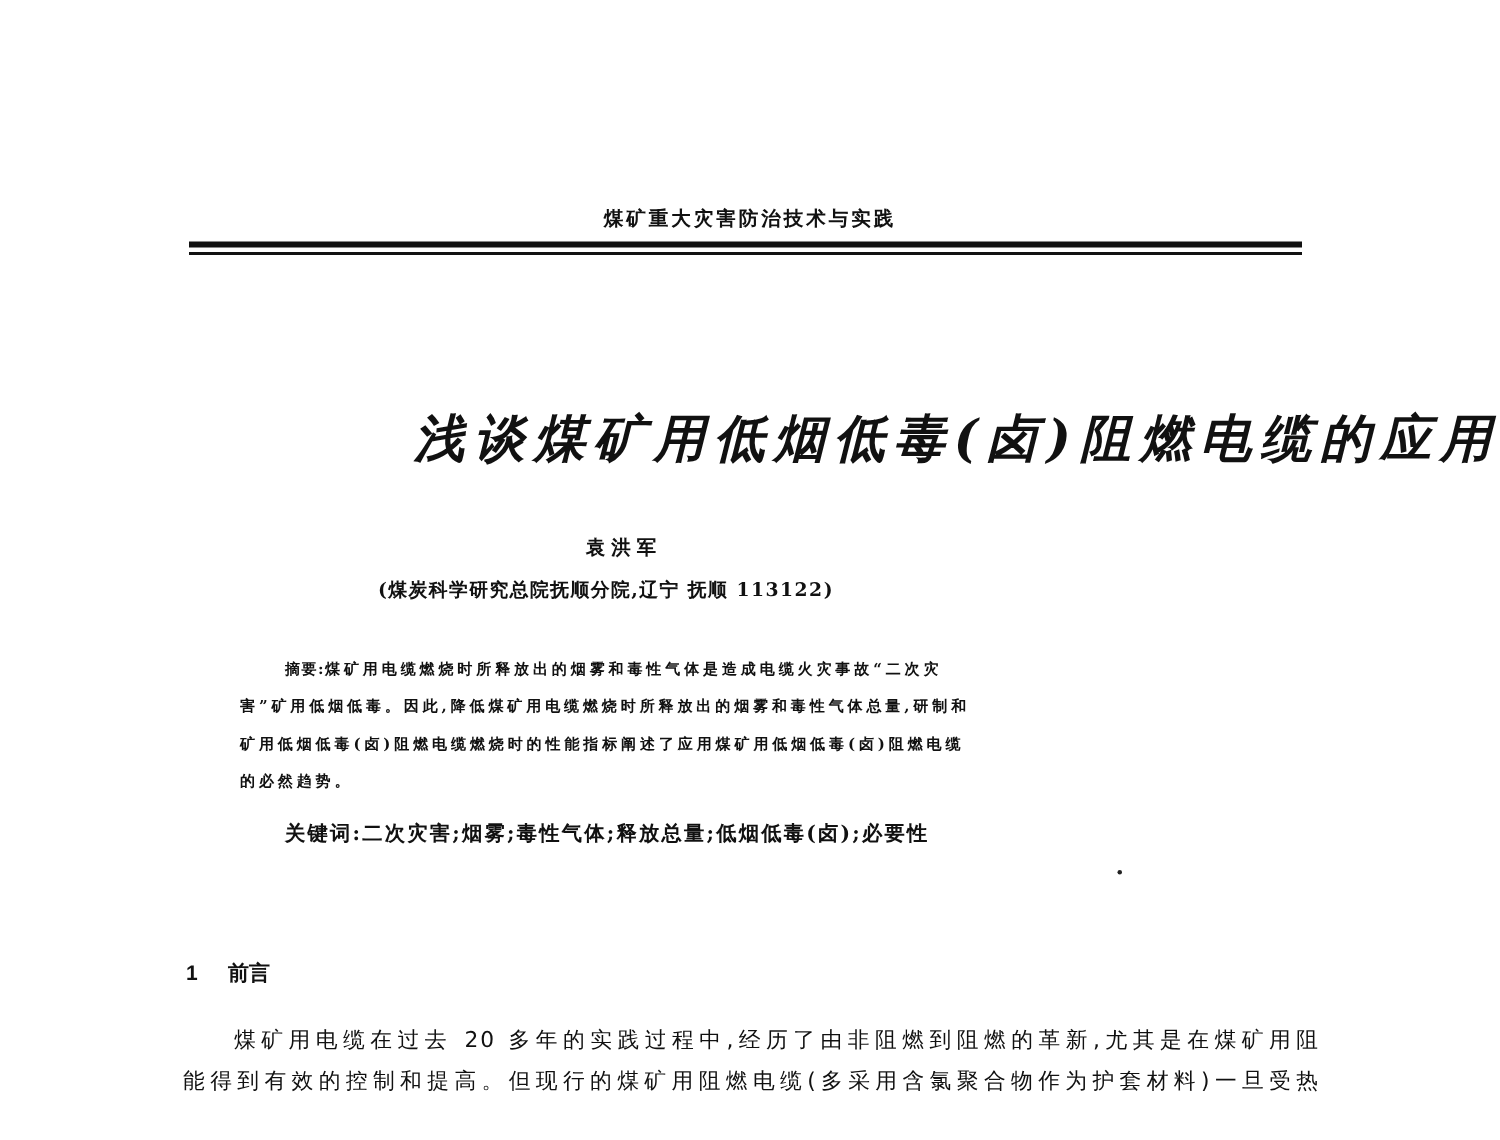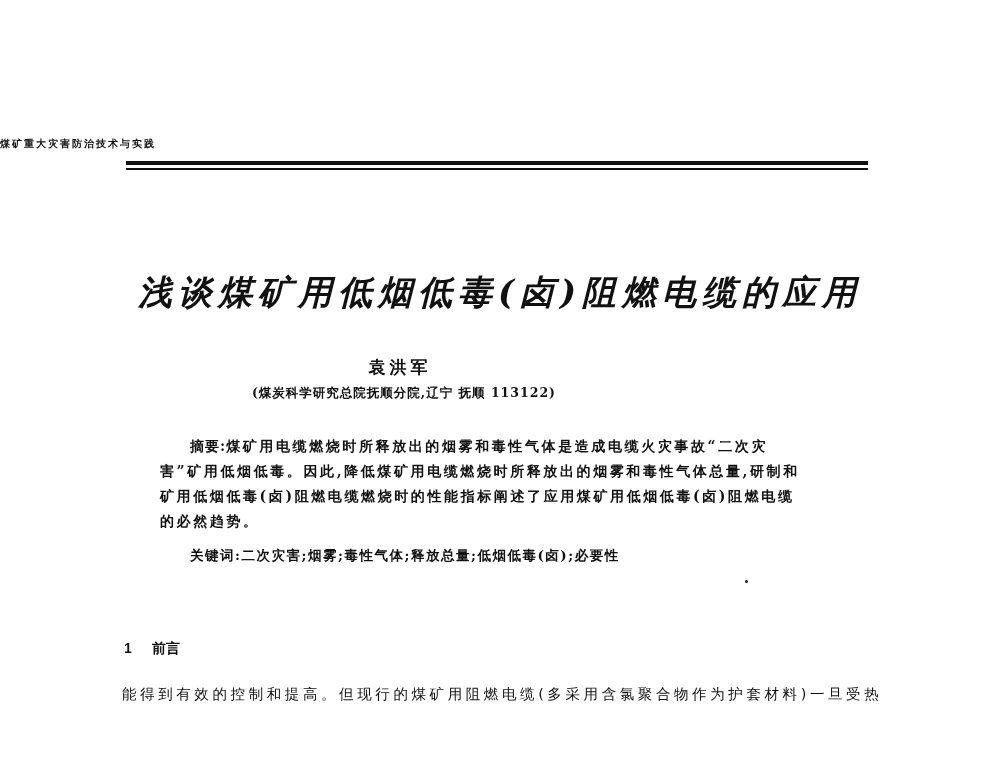--- a/index.html
+++ b/index.html
@@ -13,21 +13,22 @@
       position: relative;
       overflow: hidden;
       color: #111111;
       font-family: "DejaVu Serif", "Liberation Serif", serif;
     }
     .running-head {
       position: absolute;
       left: 0;
       width: 1000px;
       top: 137px;
-      font-size: 10px;
+      text-align: center;
+      font-size: 13px;
       letter-spacing: 2px;
       font-weight: bold;
     }
     .rule-thick {
       position: absolute;
       left: 126px;
       width: 742px;
       top: 161px;
       height: 4px;
       background: #111;
@@ -38,52 +39,52 @@
       width: 742px;
       top: 168px;
       height: 1.5px;
       background: #111;
     }
     .title {
       position: absolute;
       left: 0;
       width: 1000px;
       top: 270px;
-      text-align: center;
+      text-align: right;
       font-size: 34px;
       letter-spacing: 6px;
       font-weight: bold;
       font-style: italic;
     }
     .author {
       position: absolute;
-      left: 0;
+      left: 16px;
       width: 800px;
       top: 356px;
       text-align: center;
-      font-size: 17px;
+      font-size: 13px;
       letter-spacing: 4px;
       font-weight: bold;
     }
     .affiliation {
       position: absolute;
       left: 0;
       width: 808px;
       top: 385px;
       text-align: center;
       font-size: 12.5px;
       letter-spacing: 1px;
       font-weight: bold;
     }
     .abstract {
       position: absolute;
       left: 160px;
       width: 672px;
       top: 434px;
-      font-size: 14px;
+      font-size: 10px;
       line-height: 25px;
       letter-spacing: 2.6px;
       font-weight: bold;
       text-align: justify;
     }
     .abstract .indent { padding-left: 30px; }
     .abstract .label { font-weight: 900; letter-spacing: 1px; }
     .keywords {
       position: absolute;
       left: 190px;
@@ -146,14 +147,15 @@
 <div class="keywords">
   <span class="label">关键词:</span><span>二次灾害;烟雾;毒性气体;释放总量;低烟低毒(卤);必要性</span>
 </div>
 <div class="dot-mark"></div>
 
 <div class="section-heading">
   <span class="num">1</span><span>前言</span>
 </div>
 
 <div class="body-text">
+  <span class="line first">煤矿用电缆在过去 20 多年的实践过程中,经历了由非阻燃到阻燃的革新,尤其是在煤矿用阻</span>
   <span class="line">能得到有效的控制和提高。但现行的煤矿用阻燃电缆(多采用含氯聚合物作为护套材料)一旦受热</span>
 </div>
 
 </body></html>

